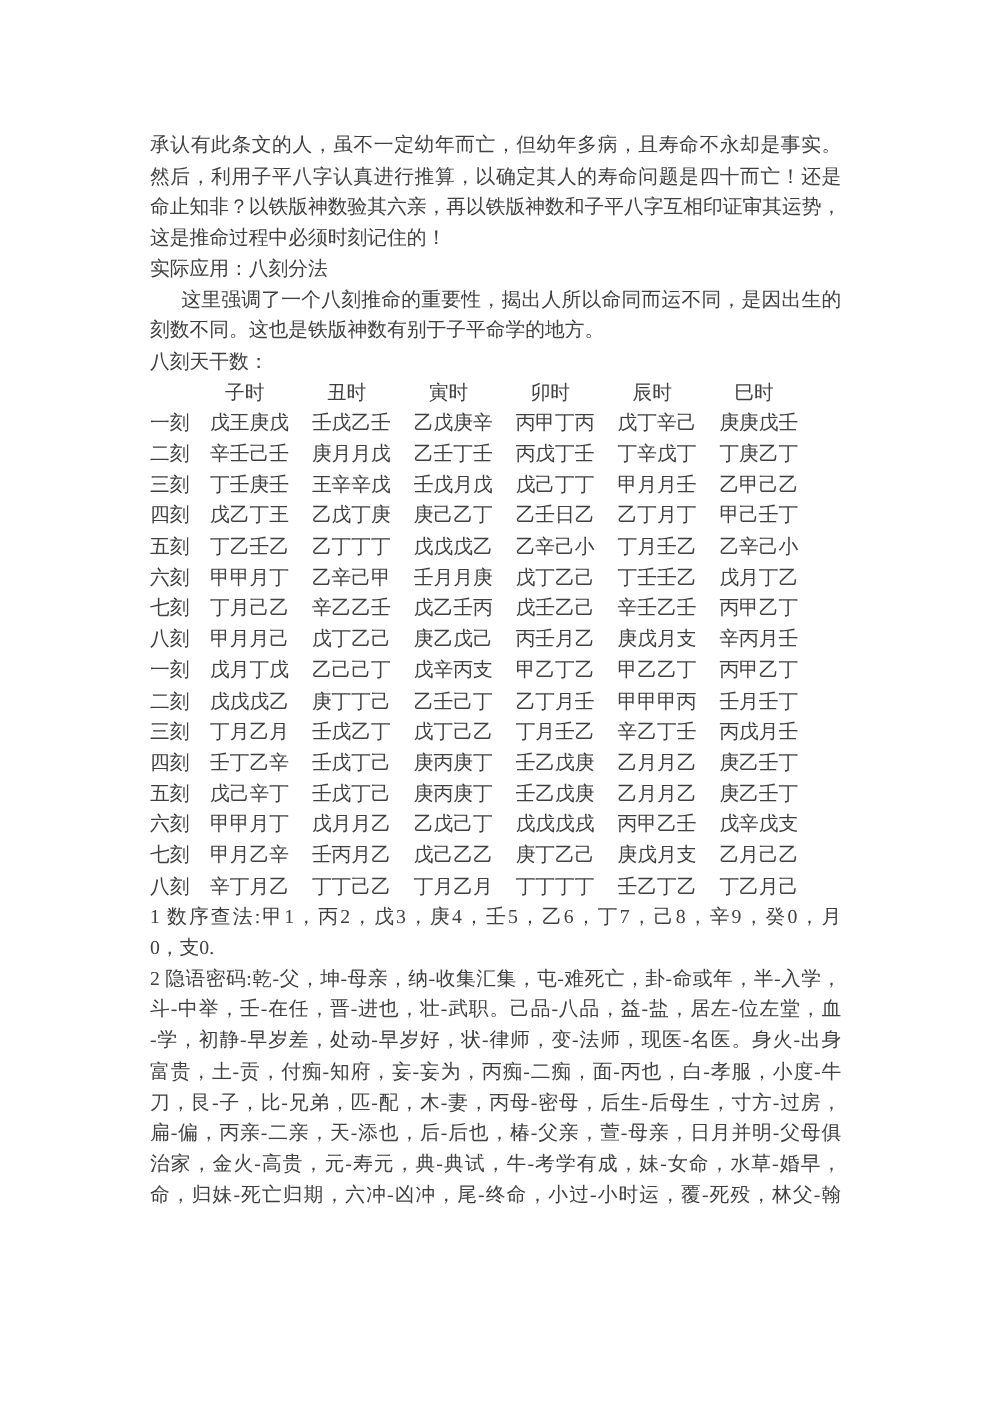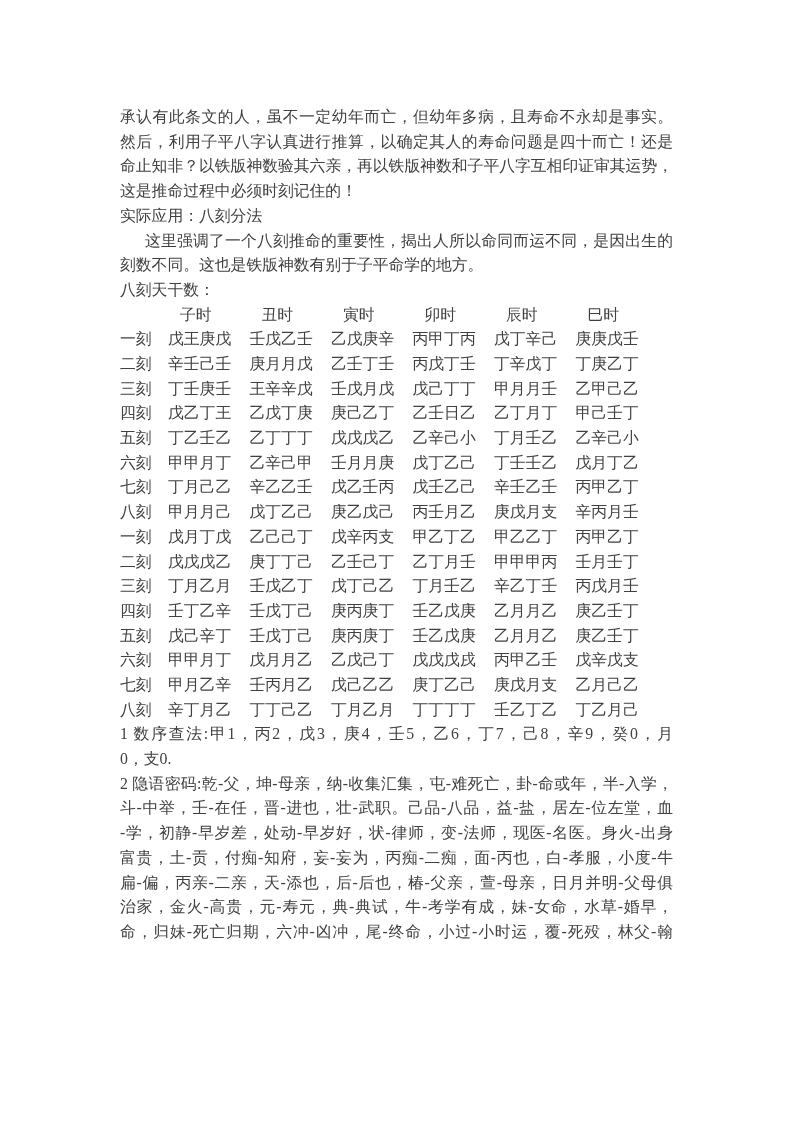--- a/index.html
+++ b/index.html
@@ -220,17 +220,18 @@
         <span class="cell">丁乙月己</span>
       </div>
     </div>
 
   <div class="ln just">1 数序查法:甲1，丙2，戊3，庚4，壬5，乙6，丁7，己8，辛9，癸0，月</div>
   <div class="ln">0，支0.</div>
   <div class="ln just">2 隐语密码:乾-父，坤-母亲，纳-收集汇集，屯-难死亡，卦-命或年，半-入学，</div>
   <div class="ln just">斗-中举，壬-在任，晋-进也，壮-武职。己品-八品，益-盐，居左-位左堂，血</div>
   <div class="ln just">-学，初静-早岁差，处动-早岁好，状-律师，变-法师，现医-名医。身火-出身</div>
   <div class="ln just">富贵，土-贡，付痴-知府，妄-妄为，丙痴-二痴，面-丙也，白-孝服，小度-牛</div>
+  <div class="ln just">刀，艮-子，比-兄弟，匹-配，木-妻，丙母-密母，后生-后母生，寸方-过房，</div>
   <div class="ln just">扁-偏，丙亲-二亲，天-添也，后-后也，椿-父亲，萱-母亲，日月并明-父母俱</div>
   <div class="ln just">治家，金火-高贵，元-寿元，典-典试，牛-考学有成，妹-女命，水草-婚早，</div>
   <div class="ln just">命，归妹-死亡归期，六冲-凶冲，尾-终命，小过-小时运，覆-死殁，林父-翰</div>
 
 </div>
 
 </body></html>

